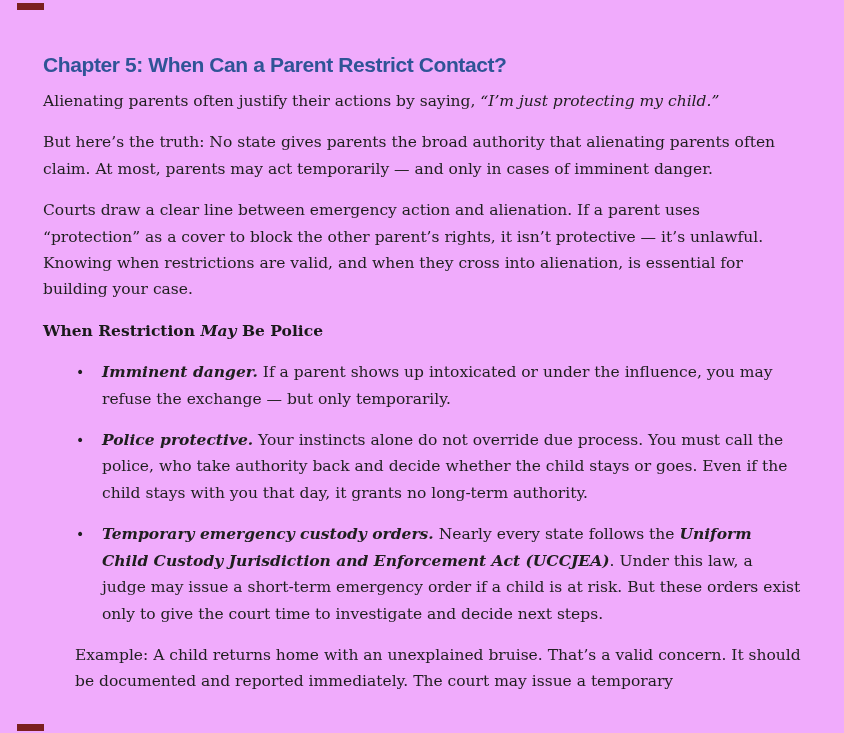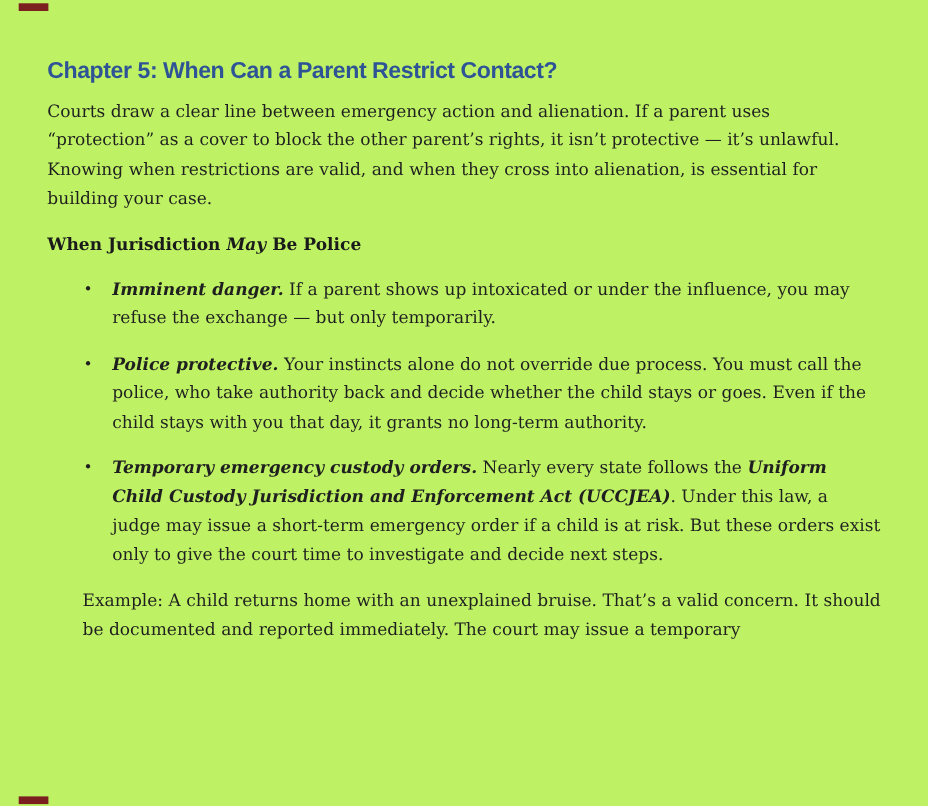--- a/index.html
+++ b/index.html
@@ -13,21 +13,21 @@
     overflow: hidden;
     position: relative;
     font-family: "DejaVu Serif", "Liberation Serif", serif;
     color: #1F1F1F;
   }
   .page {
     box-sizing: border-box;
     width: 844px;
     height: 733px;
     padding: 52px 43px 0 43px;
-    background: #bef264;
+    background: #f0abfc;
     overflow: hidden;
   }
   .red-marker {
     position: absolute;
     left: 17px;
     width: 27px;
     height: 7px;
     background: #7B1F1F;
   }
   .red-marker.top { top: 3px; }
@@ -80,26 +80,28 @@
 </head>
 <body>
 
 <div class="red-marker top"></div>
 <div class="red-marker bottom"></div>
 
 <div class="page">
 
   <h1 class="chapter-title">Chapter 5: When Can a Parent Restrict Contact?</h1>
 
+  <p class="intro-paragraph"><span>Alienating parents often justify their actions by saying, </span><span class="intro-quote">“I’m just protecting my child.”</span></p>
 
+  <p>But here’s the truth: No state gives parents the broad authority that alienating parents often claim. At most, parents may act temporarily — and only in cases of imminent danger.</p>
 
 
   <p>Courts draw a clear line between emergency action and alienation. If a parent uses “protection” as a cover to block the other parent’s rights, it isn’t protective — it’s unlawful. Knowing when restrictions are valid, and when they cross into alienation, is essential for building your case.</p>
 
-  <h2 class="sub-heading"><span>When Jurisdiction </span><em>May</em><span> Be Police</span></h2>
+  <h2 class="sub-heading"><span>When Restriction </span><em>May</em><span> Be Police</span></h2>
 
   <ul class="bullet-list">
 
     <li><span class="bullet-glyph">•</span><strong class="run-lead">Imminent danger.</strong><span> If a parent shows up intoxicated or under the influence, you may refuse the exchange — but only temporarily.</span></li>
 
     <li><span class="bullet-glyph">•</span><strong class="run-lead">Police protective.</strong><span> Your instincts alone do not override due process. You must call the police, who take authority back and decide whether the child stays or goes. Even if the child stays with you that day, it grants no long-term authority.</span></li>
 
     <li><span class="bullet-glyph">•</span><strong class="run-lead">Temporary emergency custody orders.</strong><span> Nearly every state follows the </span><strong class="run-bold">Uniform Child Custody Jurisdiction and Enforcement Act (UCCJEA)</strong><span>. Under this law, a judge may issue a short-term emergency order if a child is at risk. But these orders exist only to give the court time to investigate and decide next steps.</span></li>
 
   </ul>

